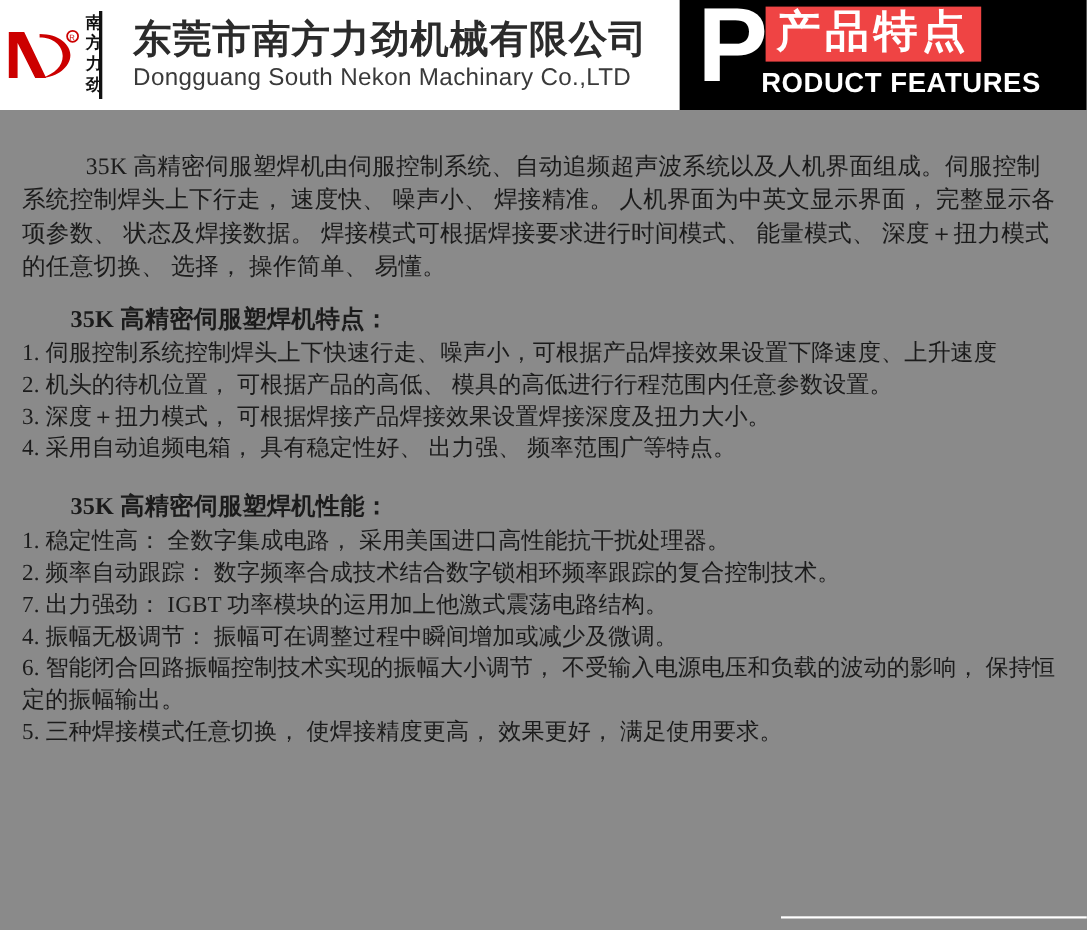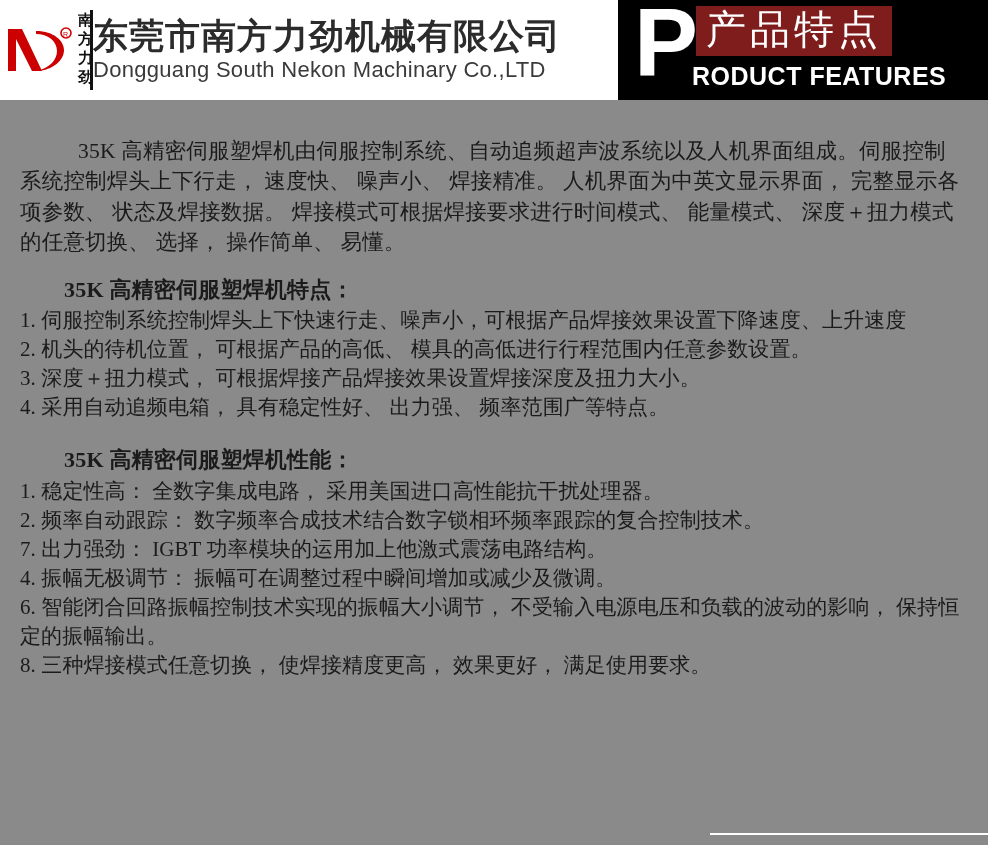--- a/index.html
+++ b/index.html
@@ -58,21 +58,21 @@
   .logo-divider {
     width: 3px;
     background: #111;
     margin: 10px 0 10px 0;
   }
   .company {
     flex: 1;
     display: flex;
     flex-direction: column;
     justify-content: center;
-    padding-left: 0;
+    padding-left: 28px;
     box-sizing: border-box;
   }
   .company-cn {
     font-size: 35px;
     font-weight: bold;
     color: #2b2b2b;
     line-height: 1.08;
     letter-spacing: 1px;
   }
   .company-en {
@@ -105,24 +105,24 @@
     font-size: 96px;
     font-weight: bold;
     color: #ffffff;
     line-height: 1;
     font-family: "Liberation Sans", sans-serif;
   }
   .banner-cn {
     position: absolute;
     left: 78px;
     top: 6px;
-    background: #7f1d1d;
+    background: #ef4444;
     color: #ffffff;
     font-size: 40px;
-    font-weight: normal;
+    font-weight: bold;
     letter-spacing: 4px;
     padding: 2px 10px 5px 10px;
     line-height: 1.08;
   }
   .banner-en {
     position: absolute;
     left: 74px;
     top: 62px;
     color: #ffffff;
     font-size: 25px;
@@ -226,21 +226,21 @@
 
     <div class="spacer-sm"></div>
 
     <div class="section">
       <div class="section-title">35K 高精密伺服塑焊机性能：</div>
       <div class="section-line">1. 稳定性高： 全数字集成电路， 采用美国进口高性能抗干扰处理器。</div>
       <div class="section-line">2. 频率自动跟踪： 数字频率合成技术结合数字锁相环频率跟踪的复合控制技术。</div>
       <div class="section-line">7. 出力强劲： IGBT 功率模块的运用加上他激式震荡电路结构。</div>
       <div class="section-line">4. 振幅无极调节： 振幅可在调整过程中瞬间增加或减少及微调。</div>
       <div class="section-line">6. 智能闭合回路振幅控制技术实现的振幅大小调节， 不受输入电源电压和负载的波动的影响， 保持恒定的振幅输出。</div>
-      <div class="section-line">8. 三种焊接模式任意切换， 使焊接精度更高， 效果更好， 满足使用要求。</div>
+      <div class="section-line">5. 三种焊接模式任意切换， 使焊接精度更高， 效果更好， 满足使用要求。</div>
     </div>
 
   </div>
 
   <div class="footer">
     <div class="footer-line"></div>
   </div>
 
 </div>
 

